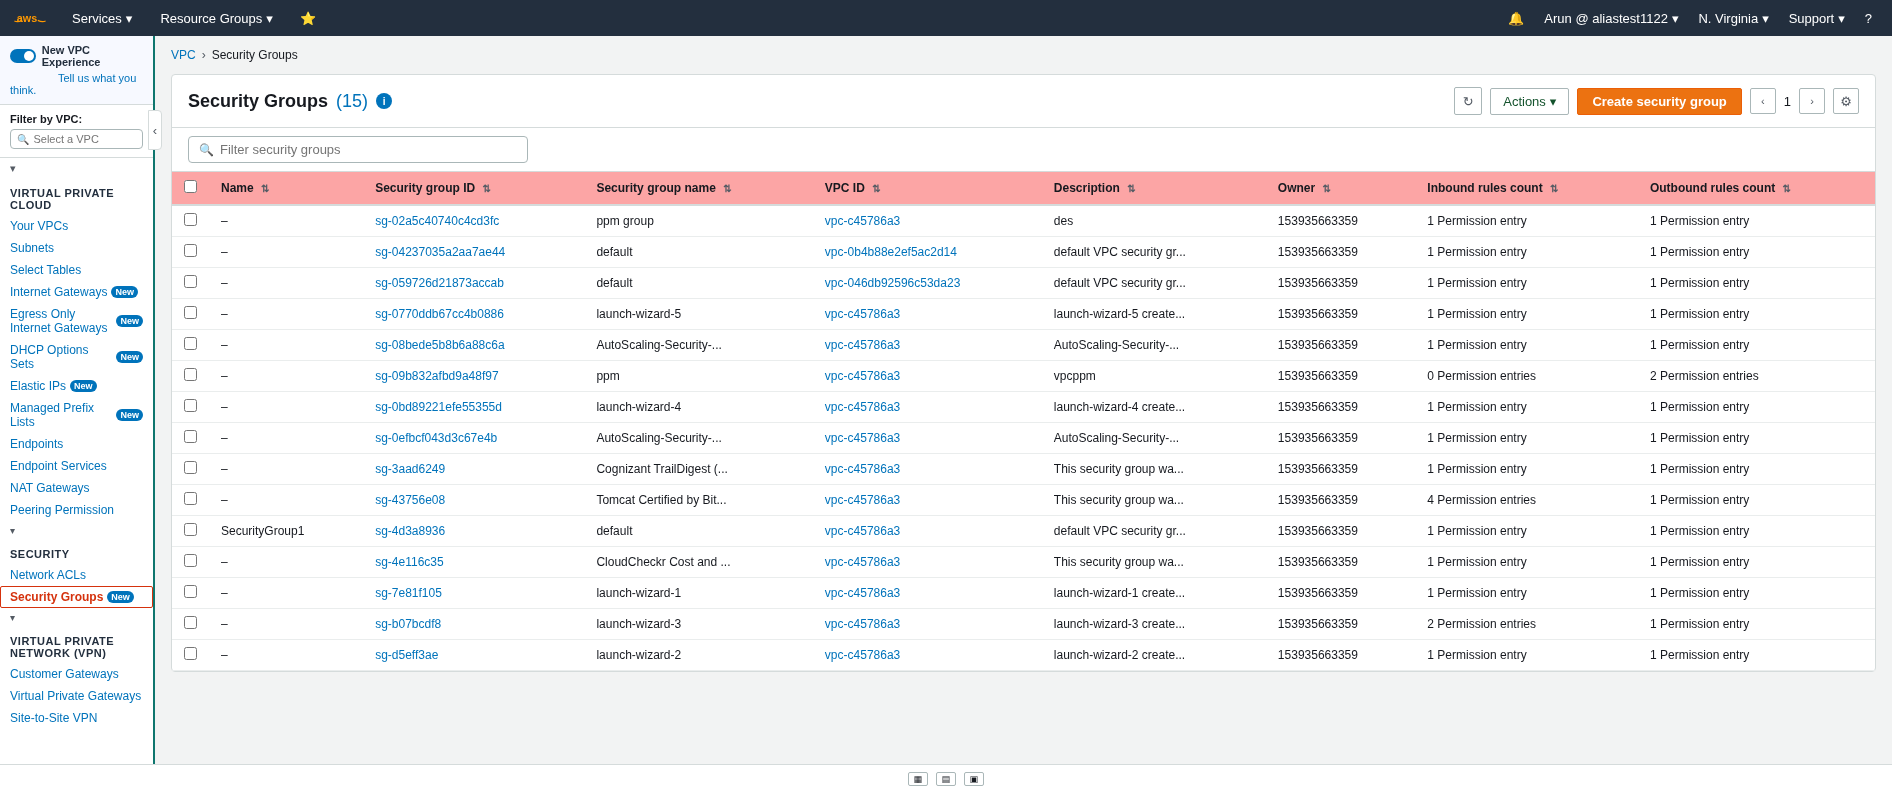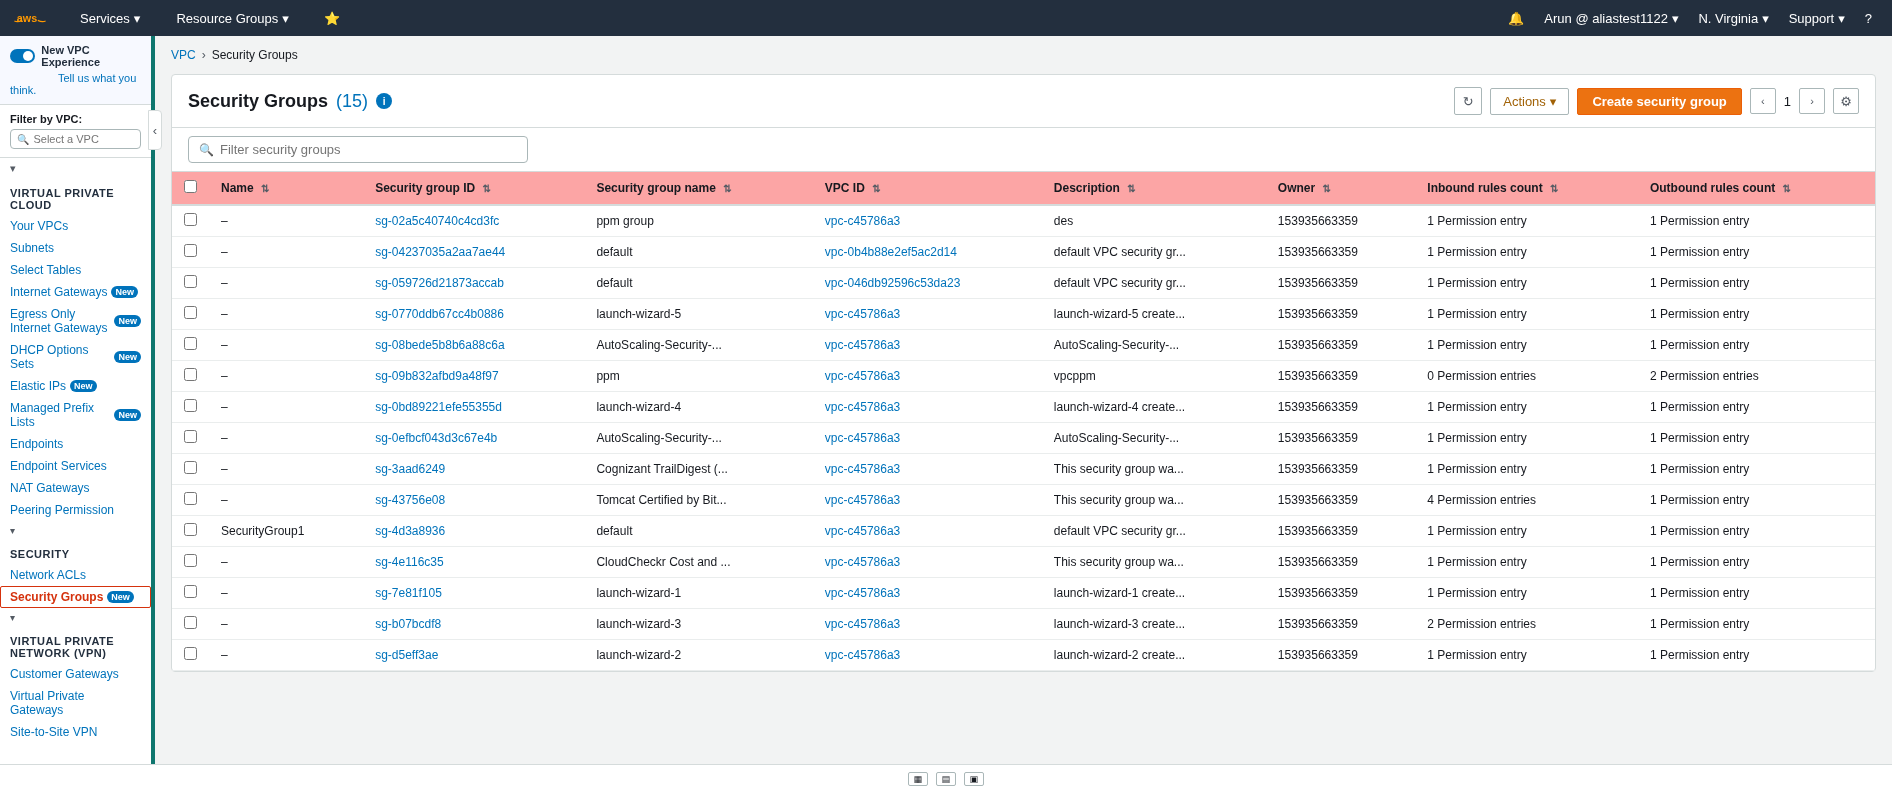--- a/index.html
+++ b/index.html
@@ -5,21 +5,21 @@
     * { box-sizing: border-box; margin: 0; padding: 0; }
     body { font-family: 'Amazon Ember', Arial, sans-serif; font-size: 13px; background: #f2f3f3; color: #16191f; }
 
     
     .top-nav {
       background: #232f3e;
       height: 36px;
       display: flex;
       align-items: center;
       padding: 0 12px;
-      gap: 20px;
+      gap: 12px;
       position: fixed;
       top: 0; left: 0; right: 0;
       z-index: 100;
     }
     .aws-logo {
       width: 36px; height: 22px;
       display: flex; align-items: center; justify-content: center;
       margin-right: 4px;
     }
     .aws-logo svg { width: 36px; height: 22px; }
@@ -42,21 +42,21 @@
     .layout {
       display: flex;
       margin-top: 36px;
       height: calc(100vh - 36px);
     }
 
     
     .sidebar {
       width: 155px;
       background: #fff;
-      border-right: 4px solid #0f766e;
+      border-right: 2px solid #0f766e;
       overflow-y: auto;
       flex-shrink: 0;
       padding-bottom: 12px;
     }
     .sidebar-toggle {
       position: absolute;
       left: 148px;
       top: 110px;
       background: #fff;
       border: 1px solid #d5dbdb;
@@ -216,21 +216,21 @@
       color: #545b64;
     }
     .btn-secondary {
       border: 1px solid #aab7b8;
       background: #fff;
       border-radius: 2px;
       padding: 5px 12px;
       font-size: 13px;
       cursor: pointer;
       display: flex; align-items: center; gap: 4px;
-      color: #a16207;
+      color: #14532d;
     }
     .btn-primary {
       background: #ec7211;
       border: 1px solid #eb5f07;
       border-radius: 2px;
       padding: 5px 14px;
       font-size: 13px;
       color: #fff;
       cursor: pointer;
       font-weight: 700;

